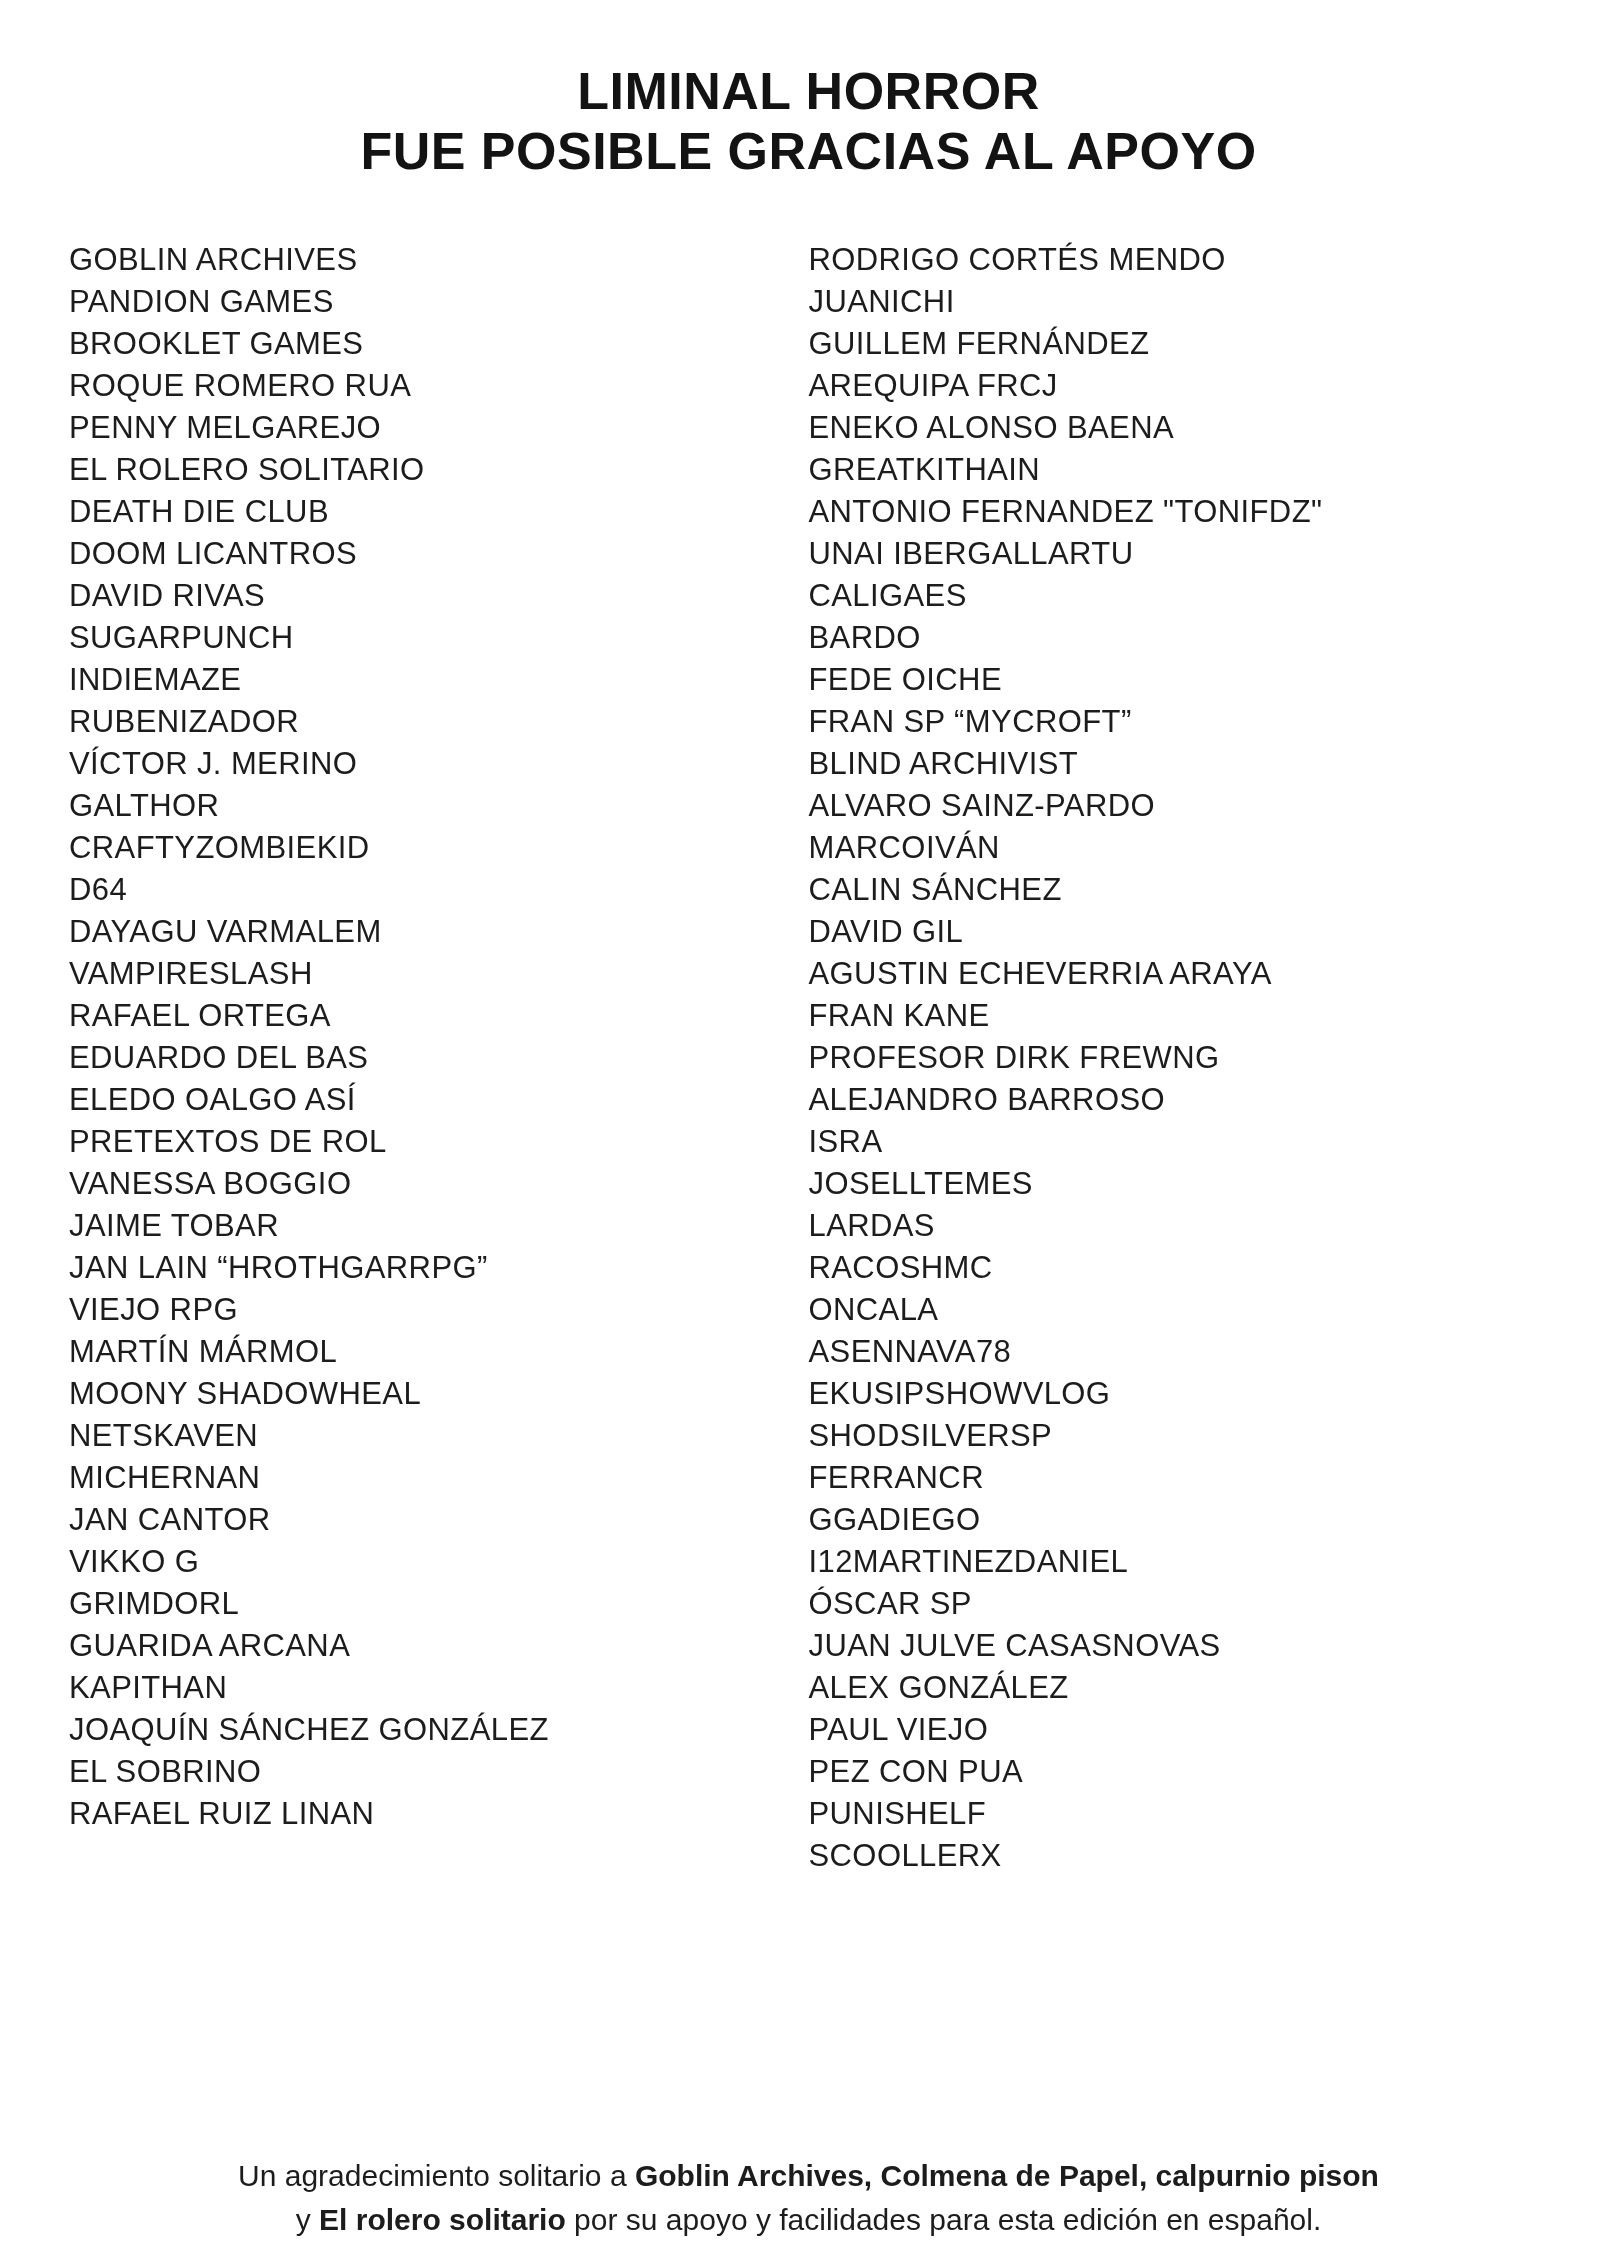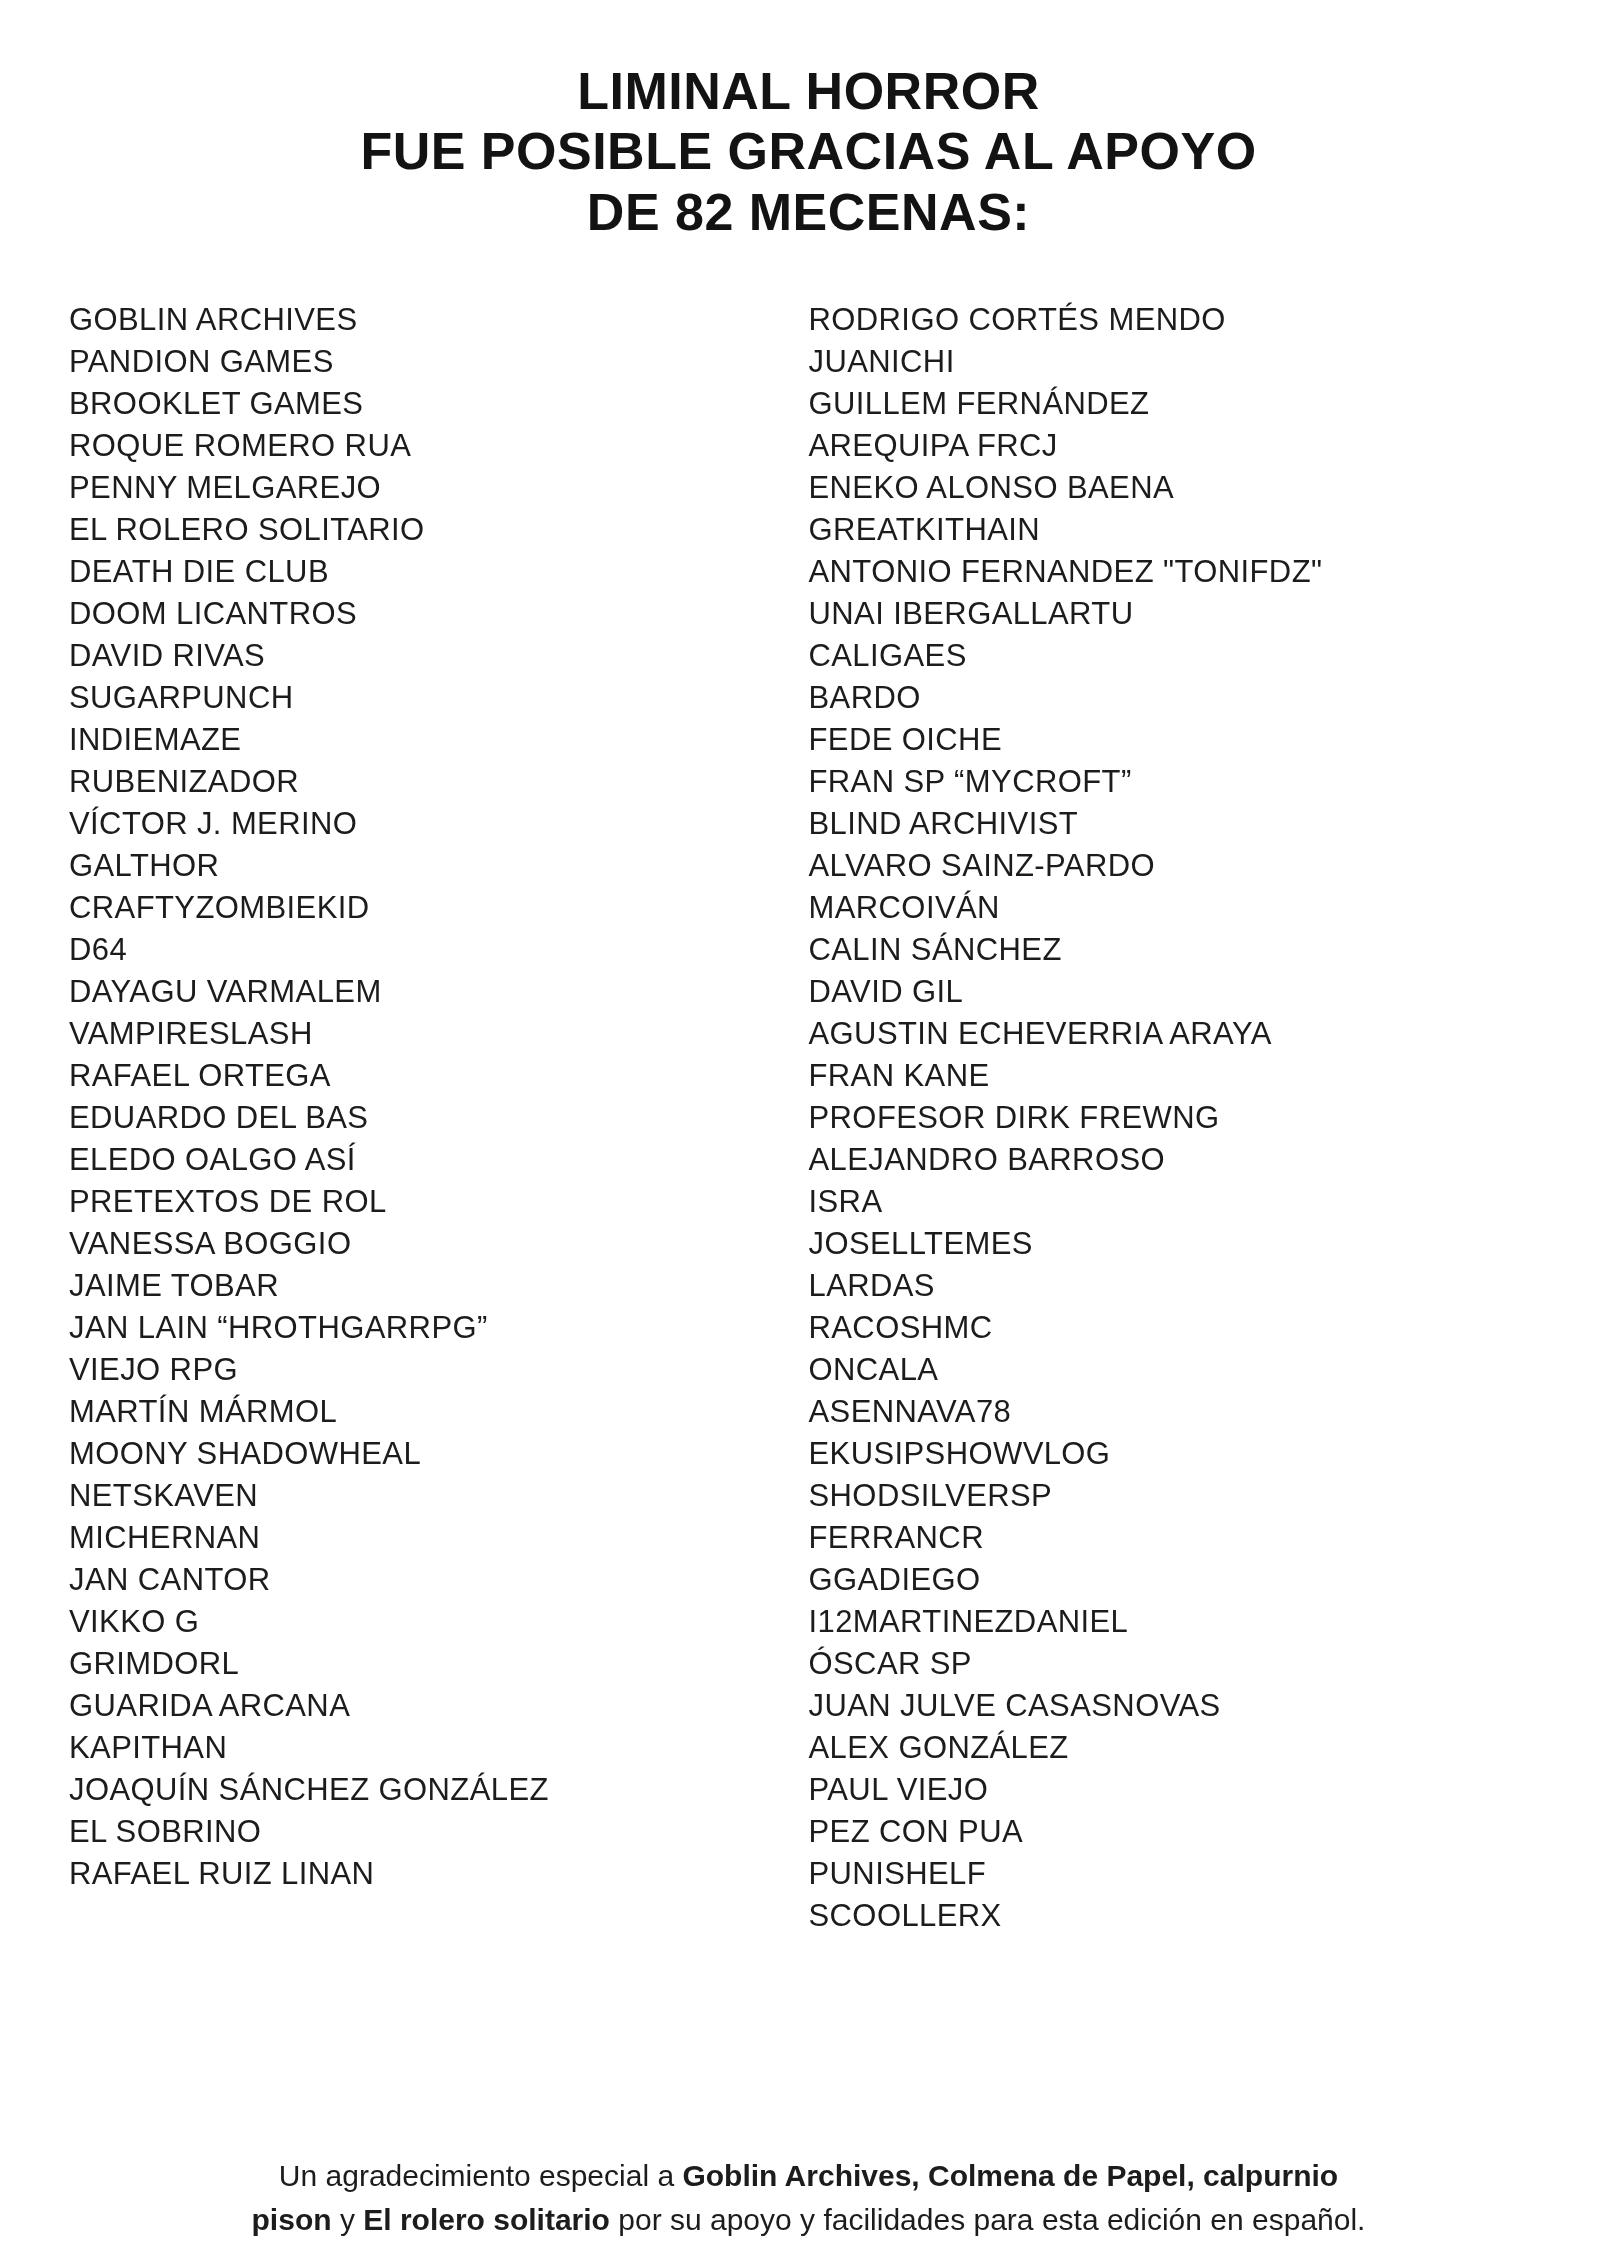--- a/index.html
+++ b/index.html
@@ -72,21 +72,20 @@
   }
 </style>
 </head>
 <body>
 
 <div class="page">
 
   <h1 class="title">
     <span class="line">LIMINAL HORROR</span>
     <span class="line">FUE POSIBLE GRACIAS AL APOYO</span>
-    <span class="line">DE 82 MECENAS:</span>
   </h1>
 
   <div class="columns">
     <div class="col" id="col-left">
         <div class="name">GOBLIN ARCHIVES</div>
         <div class="name">PANDION GAMES</div>
         <div class="name">BROOKLET GAMES</div>
         <div class="name">ROQUE ROMERO RUA</div>
         <div class="name">PENNY MELGAREJO</div>
         <div class="name">EL ROLERO SOLITARIO</div>
@@ -160,17 +159,17 @@
         <div class="name">JUAN JULVE CASASNOVAS</div>
         <div class="name">ALEX GONZÁLEZ</div>
         <div class="name">PAUL VIEJO</div>
         <div class="name">PEZ CON PUA</div>
         <div class="name">PUNISHELF</div>
         <div class="name">SCOOLLERX</div>
       </div>
   </div>
 
   <div class="footer">
-    <span>Un agradecimiento especial a </span><b>Goblin Archives, Colmena de Papel, calpurnio pison</b><span> y </span><b>El rolero solitario</b><span> por su apoyo y facilidades para esta edición en español.</span>
+    <span>Un agradecimiento solitario a </span><b>Goblin Archives, Colmena de Papel, calpurnio pison</b><span> y </span><b>El rolero solitario</b><span> por su apoyo y facilidades para esta edición en español.</span>
   </div>
 
 </div>
 
 
 </body></html>

